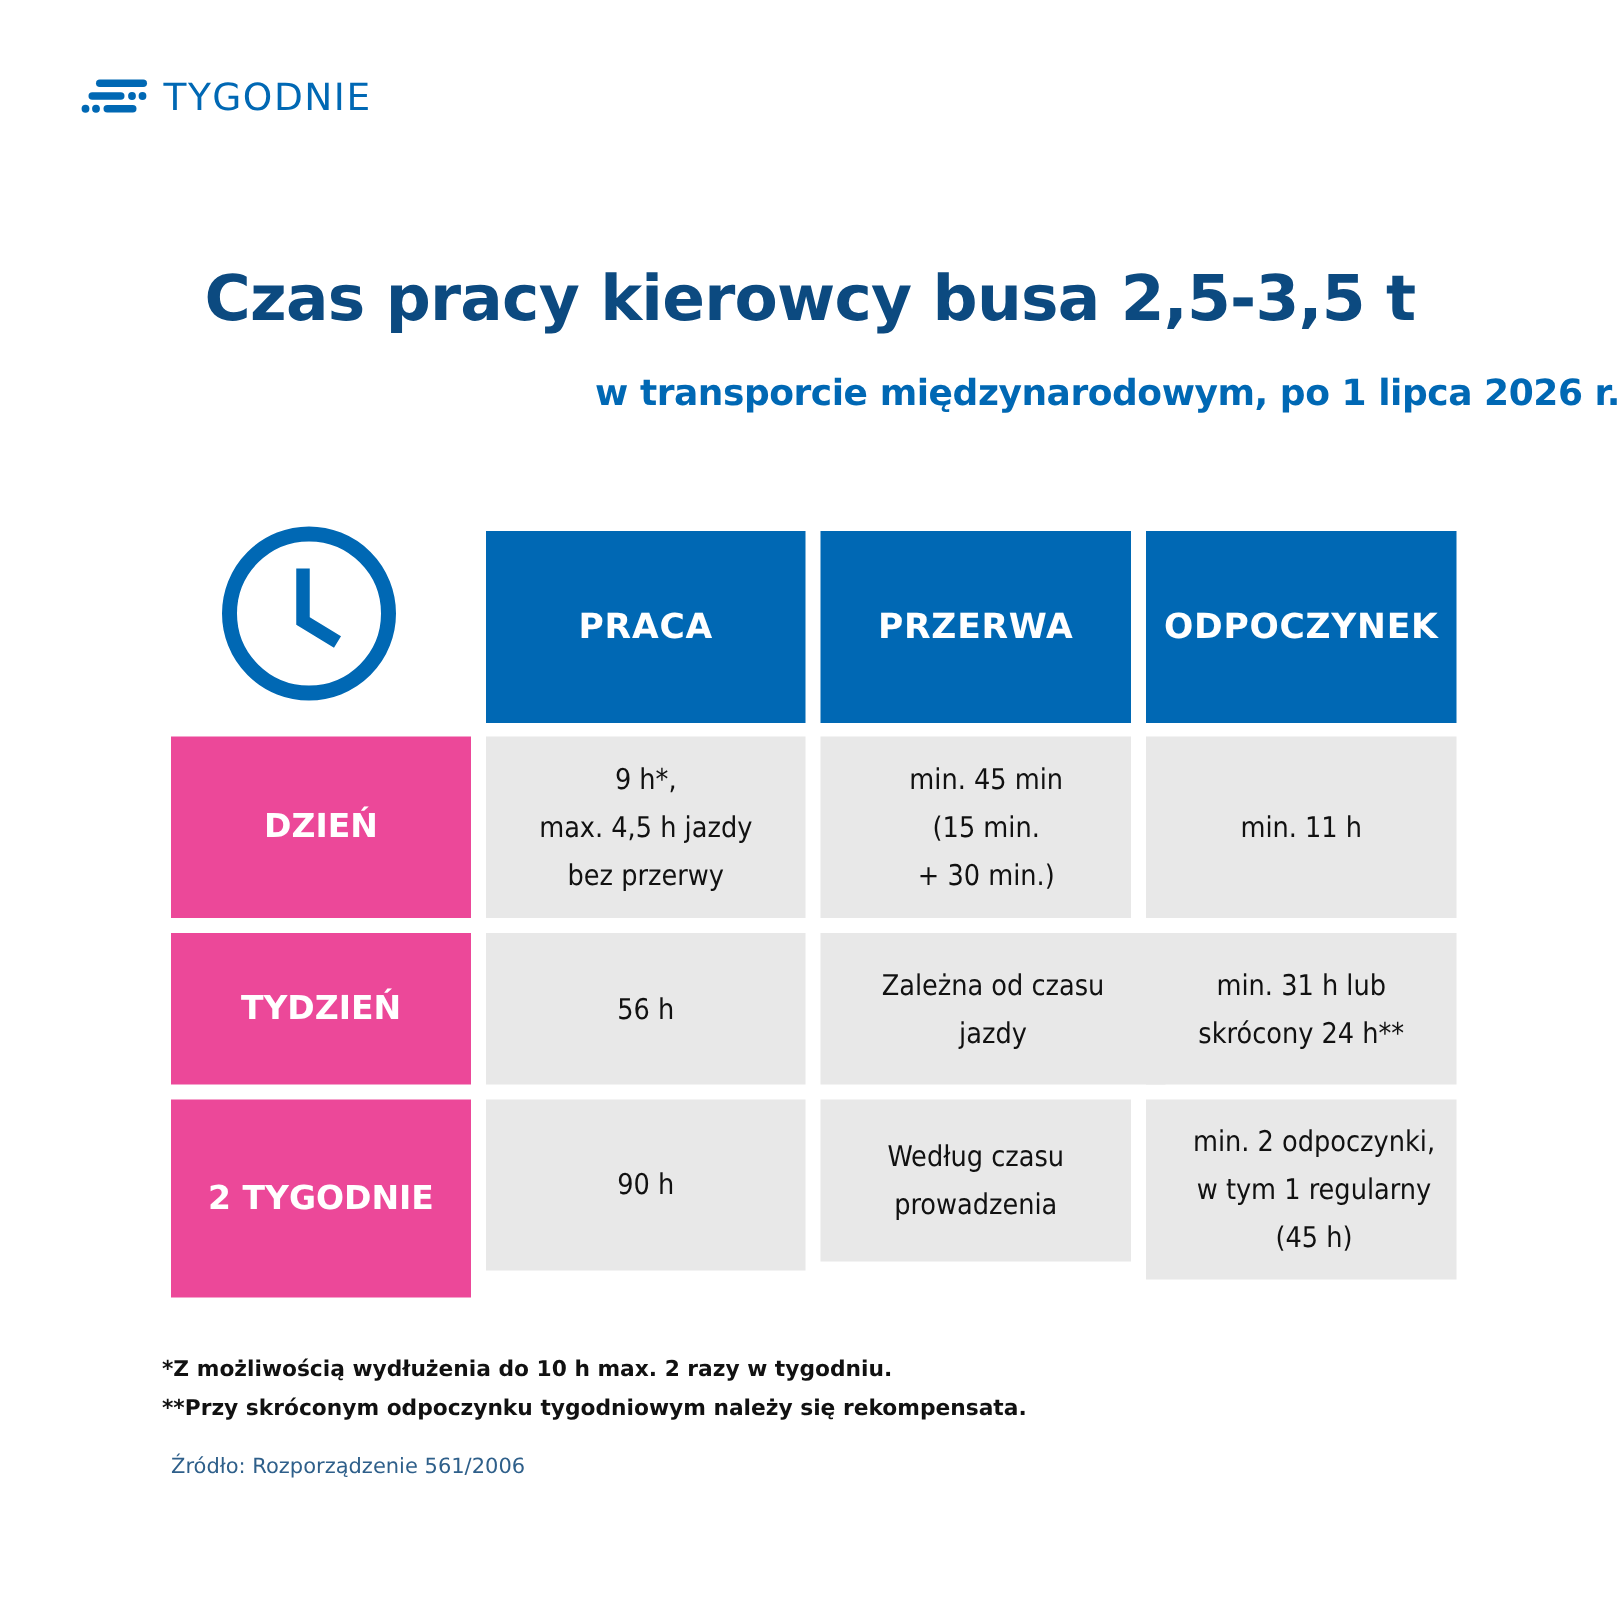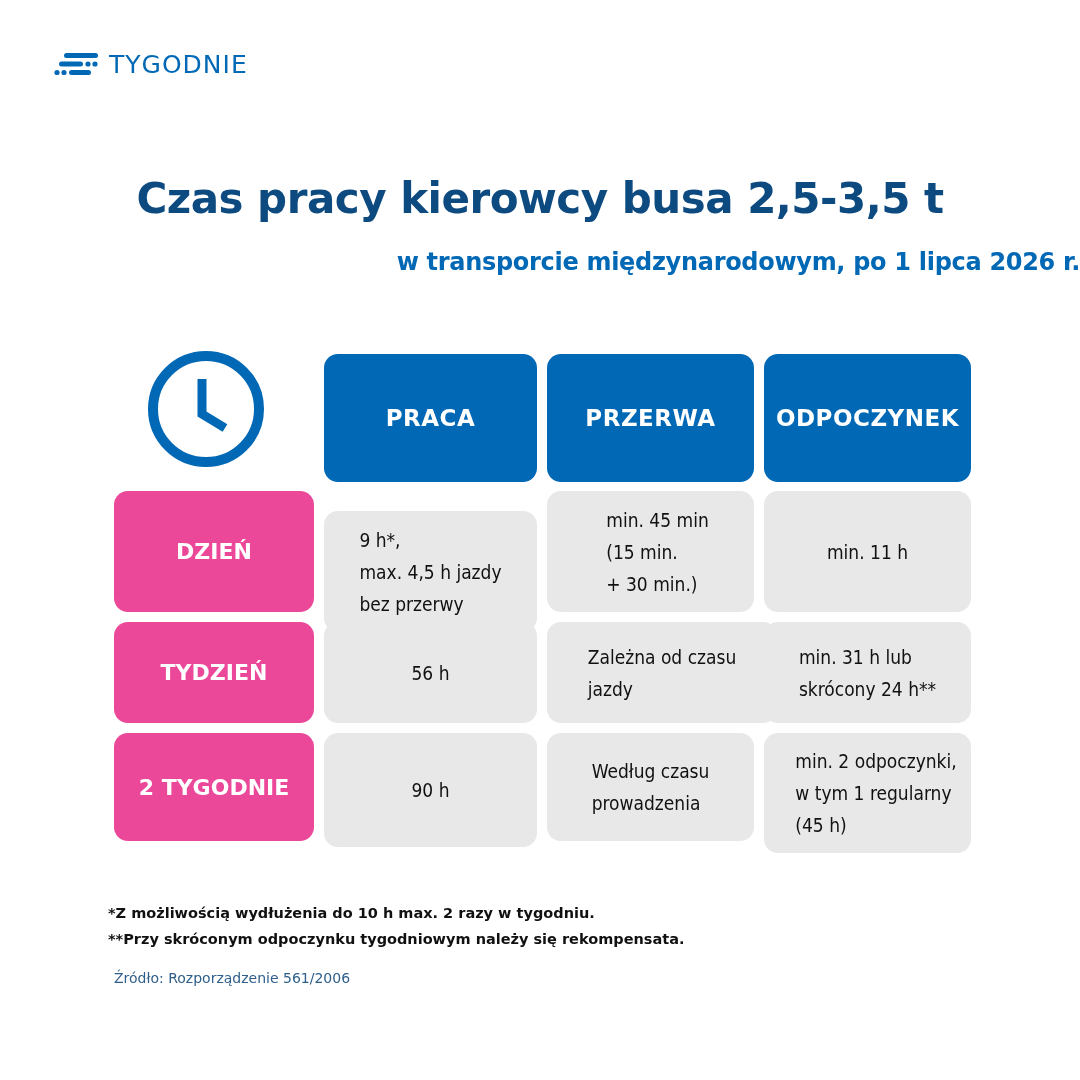--- a/index.html
+++ b/index.html
@@ -65,23 +65,22 @@
       left: 145px;
       top: 348px;
       width: 122px;
       height: 122px;
     }
     .cell {
       position: absolute;
       display: flex;
       align-items: center;
       justify-content: center;
-      text-align: left;
+      text-align: center;
       box-sizing: border-box;
-      border-radius: 14px;
     }
     .head {
       background: #0068b4;
       color: #ffffff;
       font-family: "DejaVu Sans", sans-serif;
       font-weight: bold;
       font-size: 23px;
       letter-spacing: 0.5px;
     }
     .rowhead {
@@ -143,36 +142,36 @@
   <circle cx="61" cy="61" r="53" fill="none" stroke="#0068b4" stroke-width="10"></circle>
   <polyline points="57,31 57,66 80,80" fill="none" stroke="#0068b4" stroke-width="9" stroke-linecap="butt" stroke-linejoin="miter"></polyline>
 </svg>
 
 <div>
   <div class="cell head" style="left:324px; top:354px; width:213px; height:128px;">PRACA</div>
   <div class="cell head" style="left:547px; top:354px; width:207px; height:128px;">PRZERWA</div>
   <div class="cell head" style="left:764px; top:354px; width:207px; height:128px;">ODPOCZYNEK</div>
 
   <div class="cell rowhead" style="left:114px; top:491px; width:200px; height:121px;">DZIEŃ</div>
-  <div class="cell data" style="left:324px; top:491px; width:213px; height:121px;margin-top:20px;">9 h*,
+  <div class="cell data" style="left:324px; top:491px; width:213px; height:121px;">9 h*,
 max. 4,5 h jazdy
 bez przerwy</div>
   <div class="cell data" style="left:547px; top:491px; width:207px; height:121px;padding-left:20px;">min. 45 min
 (15 min.
 + 30 min.)</div>
   <div class="cell data" style="left:764px; top:491px; width:207px; height:121px;">min. 11 h</div>
 
   <div class="cell rowhead" style="left:114px; top:622px; width:200px; height:101px;">TYDZIEŃ</div>
   <div class="cell data" style="left:324px; top:622px; width:213px; height:101px;">56 h</div>
   <div class="cell data" style="left:547px; top:622px; width:230px; height:101px;">Zależna od czasu
 jazdy</div>
   <div class="cell data" style="left:764px; top:622px; width:207px; height:101px;">min. 31 h lub
 skrócony 24 h**</div>
 
-  <div class="cell rowhead" style="left:114px; top:733px; width:200px; height:108px;">2 TYGODNIE</div>
+  <div class="cell rowhead" style="left:114px; top:733px; width:200px; height:132px;">2 TYGODNIE</div>
   <div class="cell data" style="left:324px; top:733px; width:213px; height:114px;">90 h</div>
   <div class="cell data" style="left:547px; top:733px; width:207px; height:108px;">Według czasu
 prowadzenia</div>
   <div class="cell data" style="left:764px; top:733px; width:207px; height:120px;padding-left:23px;">min. 2 odpoczynki,
 w tym 1 regularny
 (45 h)</div>
 </div>
 
 <p class="footnote" style="top:905px;">*Z możliwością wydłużenia do 10 h max. 2 razy w tygodniu.</p>
 <p class="footnote" style="top:931px;">**Przy skróconym odpoczynku tygodniowym należy się rekompensata.</p>

